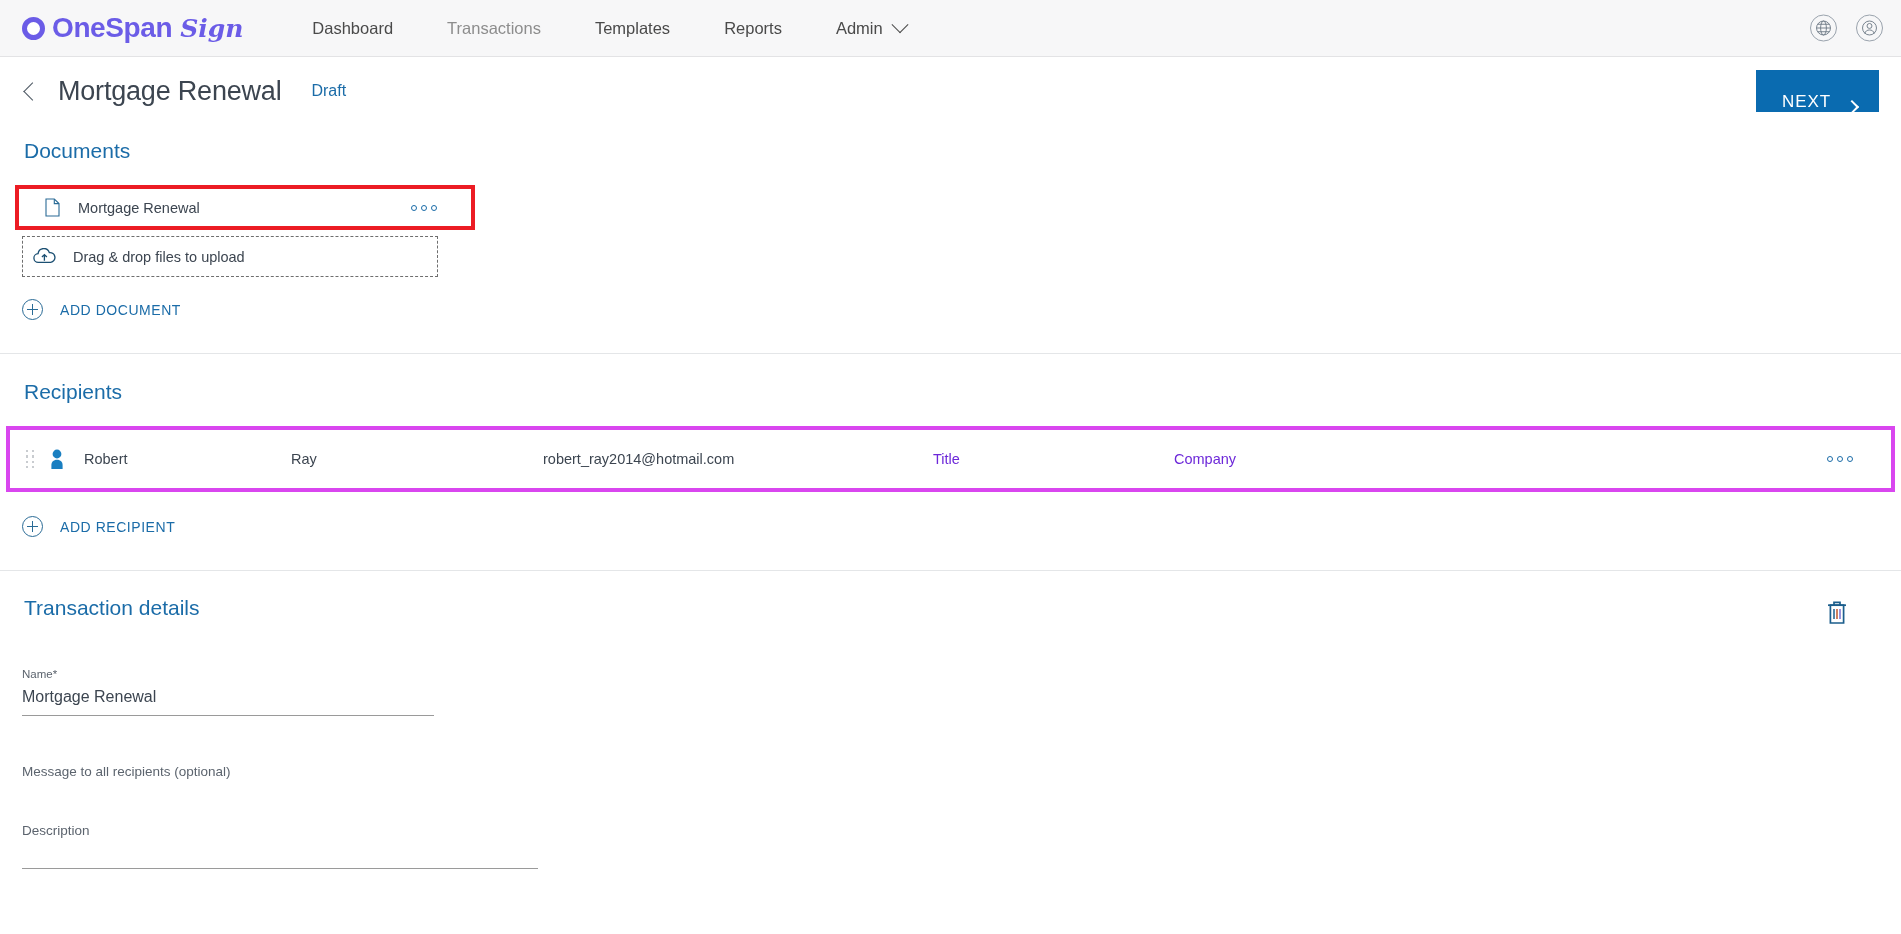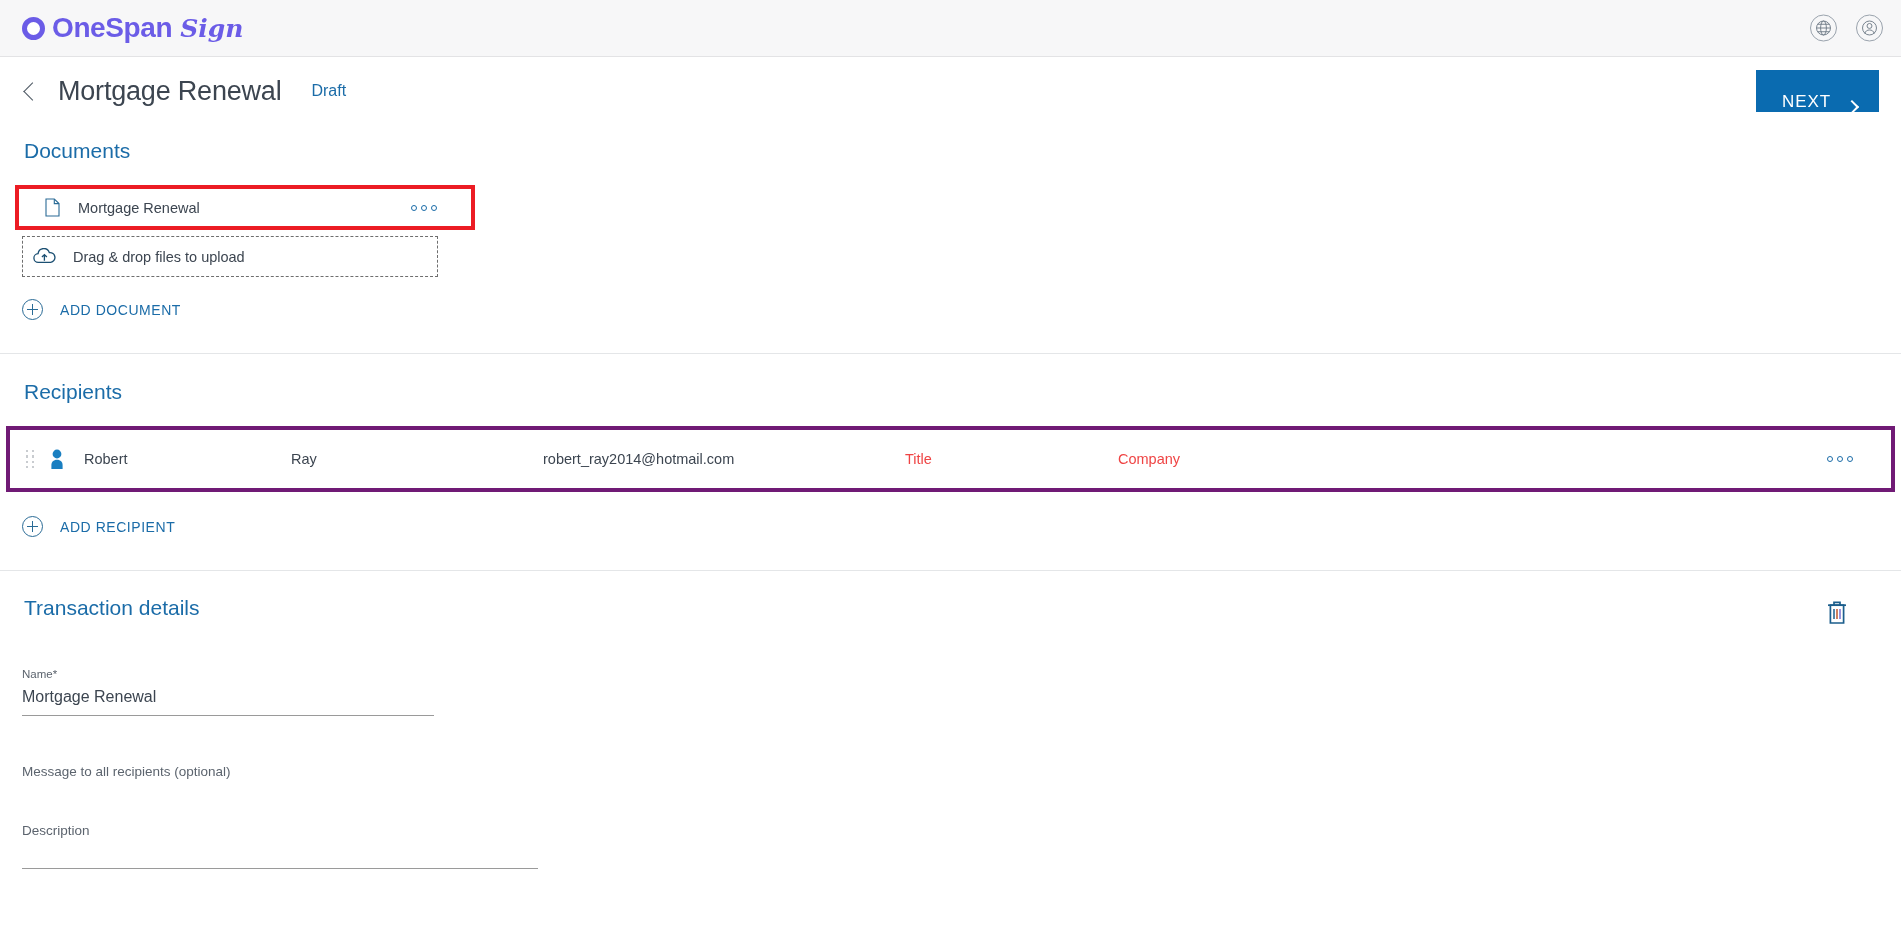--- a/index.html
+++ b/index.html
@@ -233,21 +233,21 @@
   .plus-circle::after  { top: 4px; bottom: 4px; left: 9.2px; width: 1.3px; }
   .add-link-label {
     font-size: 14px;
     color: #1b6ca8;
     letter-spacing: 0.55px;
   }
 
   
   .recip-highlight {
     position: relative;
-    border: 4px solid #701a75;
+    border: 4px solid #d946ef;
     margin: 0 -16px 0 -16px;
     background: #ffffff;
   }
   .recip-row {
     height: 58px;
     display: flex;
     align-items: center;
     position: relative;
     padding-left: 16px;
     cursor: pointer;
@@ -264,21 +264,21 @@
   .drag-handle i {
     width: 2.4px; height: 2.4px;
     background: #c9ccd0;
     display: block;
   }
   .person-icon { width: 20px; height: 22px; flex: none; margin-right: 17px; }
   .recip-cell {
     font-size: 14.5px;
     color: #3c4550;
   }
-  .recip-cell.placeholder { color: #ef4444; }
+  .recip-cell.placeholder { color: #6d28d9; margin-left: 28px; }
   .c-first   { width: 207px; }
   .c-last    { width: 252px; }
   .c-email   { width: 362px; }
   .c-title   { width: 213px; }
   .c-company { width: 200px; }
   .recip-kebab { right: 38px; top: 50%; transform: translateY(-50%); }
 
   
   .txn-head {
     display: flex;
@@ -316,20 +316,29 @@
 <body>
 
 <div class="topnav">
 
   <div class="logo">
     <div class="logo-mark"></div>
     <span class="logo-text">OneSpan</span>
       <span class="logo-script">Sign</span>
   </div>
 
+  <div class="nav-links">
+    <div class="nav-link">Dashboard</div>
+    <div class="nav-link muted">Transactions</div>
+    <div class="nav-link">Templates</div>
+    <div class="nav-link">Reports</div>
+    <div class="nav-link">
+      <span>Admin</span><span class="nav-caret"></span>
+    </div>
+  </div>
 
   <div class="nav-right">
     <div class="round-icon">
       <svg width="17" height="17" viewBox="0 0 20 20" fill="none" stroke="#6f7b87" stroke-width="1.1">
         <circle cx="10" cy="10" r="8.2"></circle>
         <ellipse cx="10" cy="10" rx="3.4" ry="8.2"></ellipse>
         <path d="M2 10h16M3.4 5.6h13.2M3.4 14.4h13.2"></path>
       </svg>
     </div>
     <div class="round-icon">

